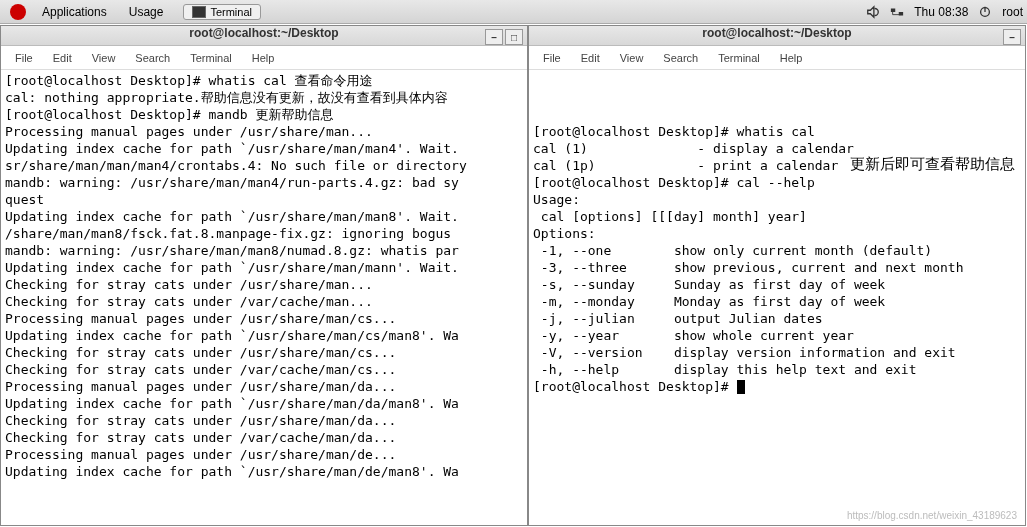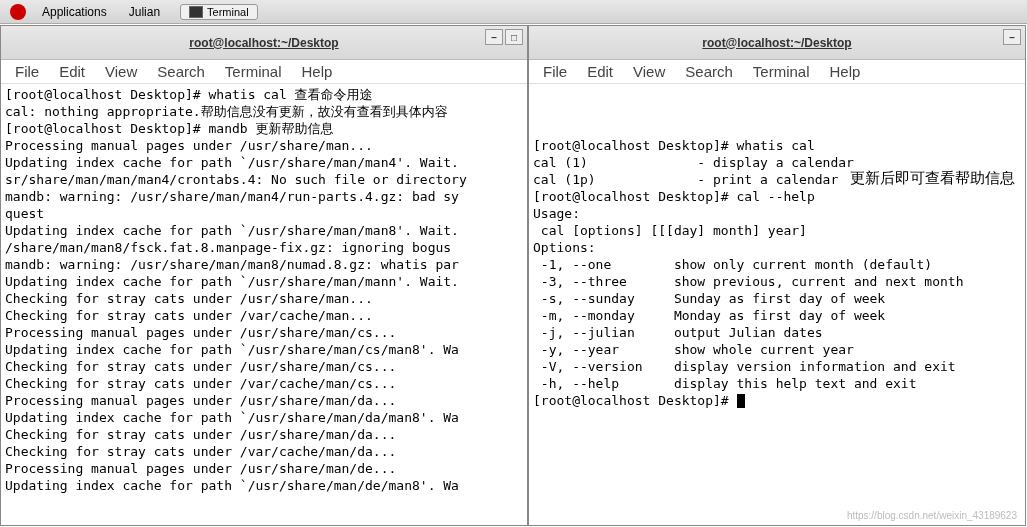--- a/index.html
+++ b/index.html
@@ -53,50 +53,49 @@
 .window {
   position: absolute;
   background: #fff;
   border: 1px solid #888;
   display: flex;
   flex-direction: column;
 }
 .win1 { left: 0; top: 25px; width: 528px; height: 501px; }
 .win2 { left: 528px; top: 25px; width: 498px; height: 501px; }
 .titlebar {
-  height: 34px;
+  height: 20px;
   background: linear-gradient(#e8e8e8, #d8d8d8);
   border-bottom: 1px solid #bbb;
   display: flex;
-  align-items: center;
+  align-items: flex-start;
   justify-content: center;
   position: relative;
   font-size: 12px;
   font-weight: bold;
   color: #333;
-  text-decoration: underline;
 }
 .win-controls {
   position: absolute; right: 4px; top: 3px;
   display: flex; gap: 2px;
 }
 .win-btn {
   width: 18px; height: 16px;
   border: 1px solid #999;
   background: #eee;
   font-size: 10px;
   display: flex; align-items: center; justify-content: center;
 }
 .menubar {
   height: 24px;
   display: flex;
   align-items: center;
   gap: 4px;
   padding: 8px 6px;
-  font-size: 15px;
+  font-size: 11px;
   color: #444;
   border-bottom: 1px solid #ddd;
 }
 .menubar span { padding: 2px 8px; cursor: pointer; }
 .term-body {
   flex: 1;
   background: #fff;
   color: #000;
   font-family: "DejaVu Sans Mono", monospace;
   font-size: 13px;
@@ -135,25 +134,41 @@
   font-family: sans-serif;
 }
 </style>
 </head>
 <body>
 
 <div class="topbar">
   <div class="topbar-left">
     <div class="redhat-icon"></div>
     <div class="topbar-item">Applications</div>
-    <div class="topbar-item">Julian</div>
+    <div class="topbar-item">Usage</div>
     <div class="taskbar-btn">
       <span class="term-mini-icon"></span>
       <span>Terminal</span>
     </div>
+  </div>
+  <div class="topbar-right">
+    <svg class="tray-icon" viewBox="0 0 16 16">
+        <path d="M2 6h3l4-4v12l-4-4H2z M10 4a4 4 0 010 8" fill="none" stroke="#333" stroke-width="1.5"></path>
+      </svg>
+    <svg class="tray-icon" viewBox="0 0 16 16">
+        <rect x="1" y="4" width="5" height="4" fill="#333"></rect>
+        <rect x="10" y="8" width="5" height="4" fill="#333"></rect>
+        <path d="M3 8v3h10V8" fill="none" stroke="#333"></path>
+      </svg>
+    <span>Thu 08:38</span>
+    <svg class="tray-icon" viewBox="0 0 16 16">
+        <circle cx="8" cy="8" r="5" fill="none" stroke="#333" stroke-width="1.5"></circle>
+        <line x1="8" y1="2" x2="8" y2="8" stroke="#333" stroke-width="1.5"></line>
+      </svg>
+    <span>root</span>
   </div>
 </div>
 
 <div class="window win1">
   <div class="titlebar">
     <span>root@localhost:~/Desktop</span>
     <div class="win-controls">
       <div class="win-btn">–</div>
       <div class="win-btn">□</div>
     </div>

